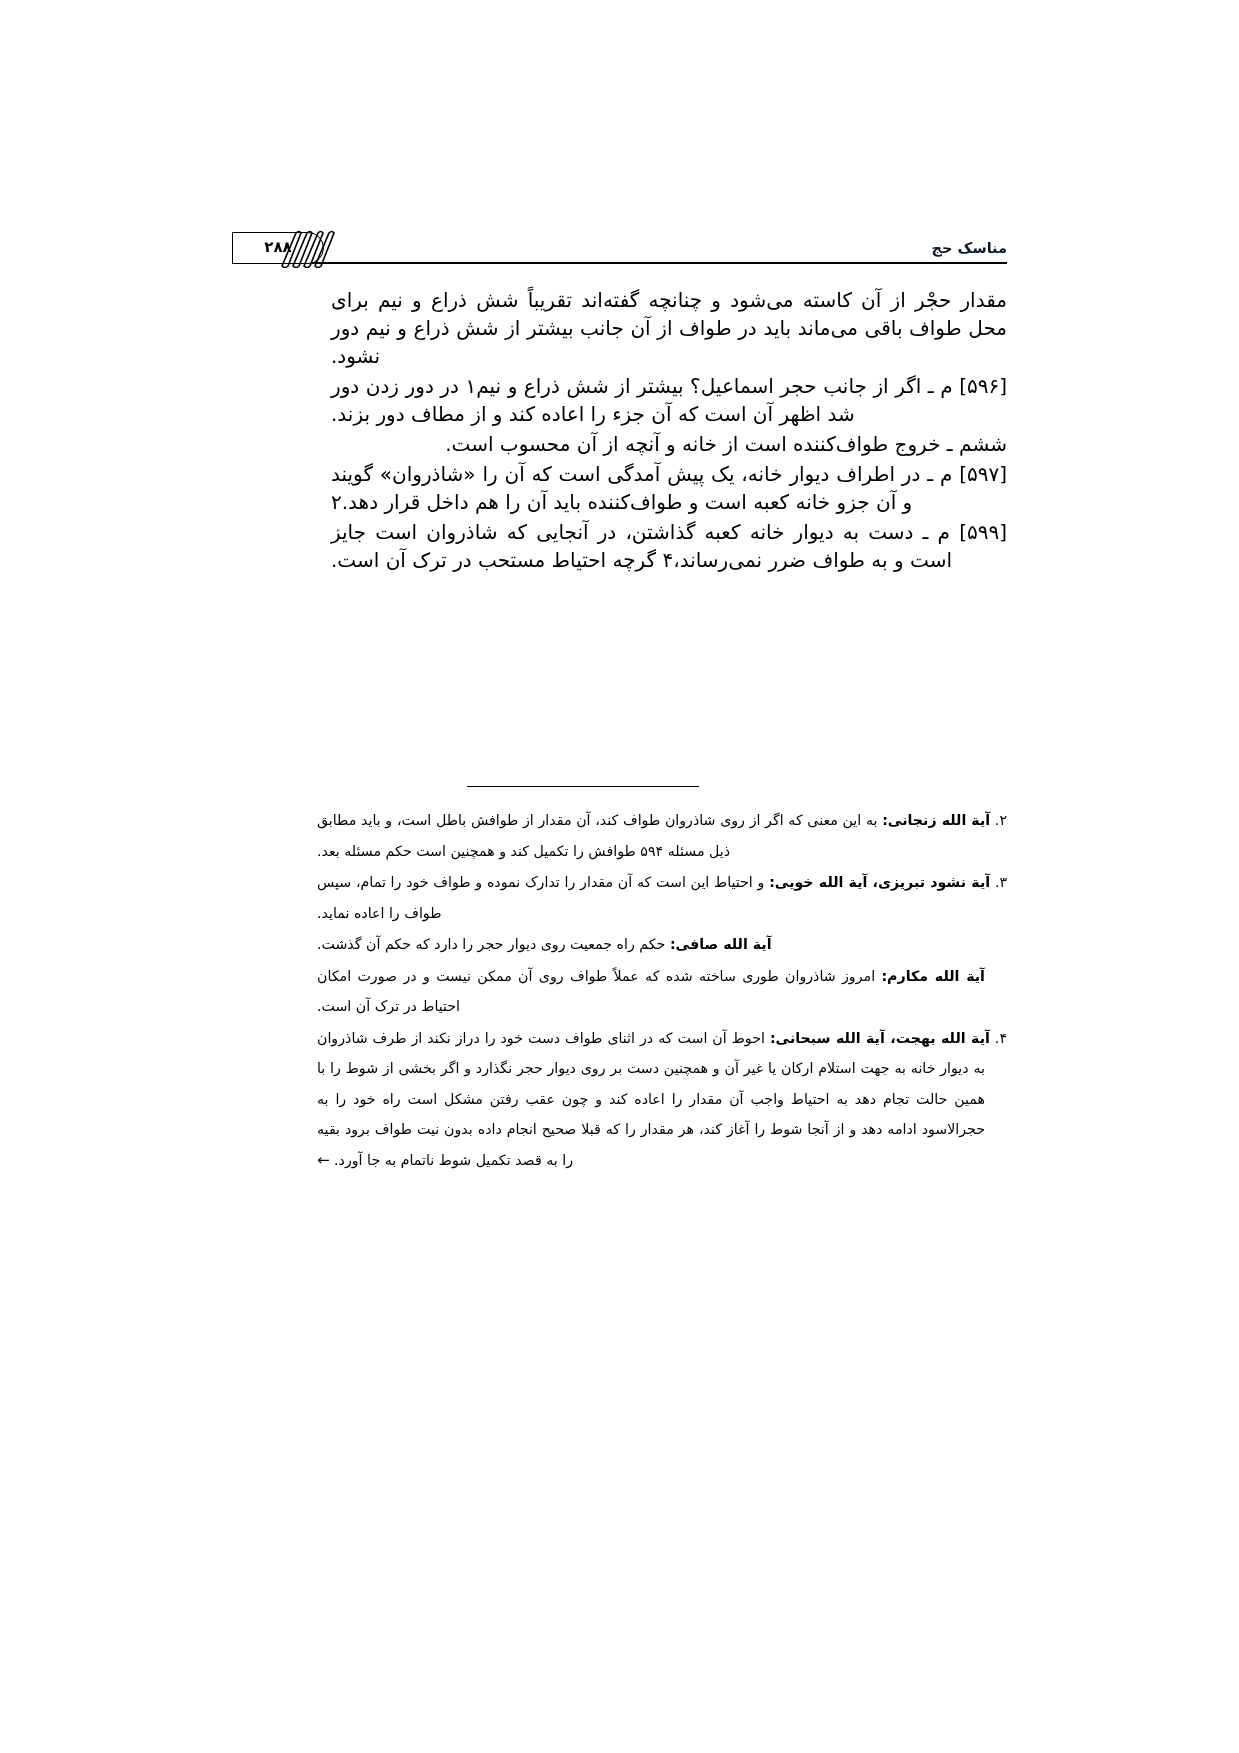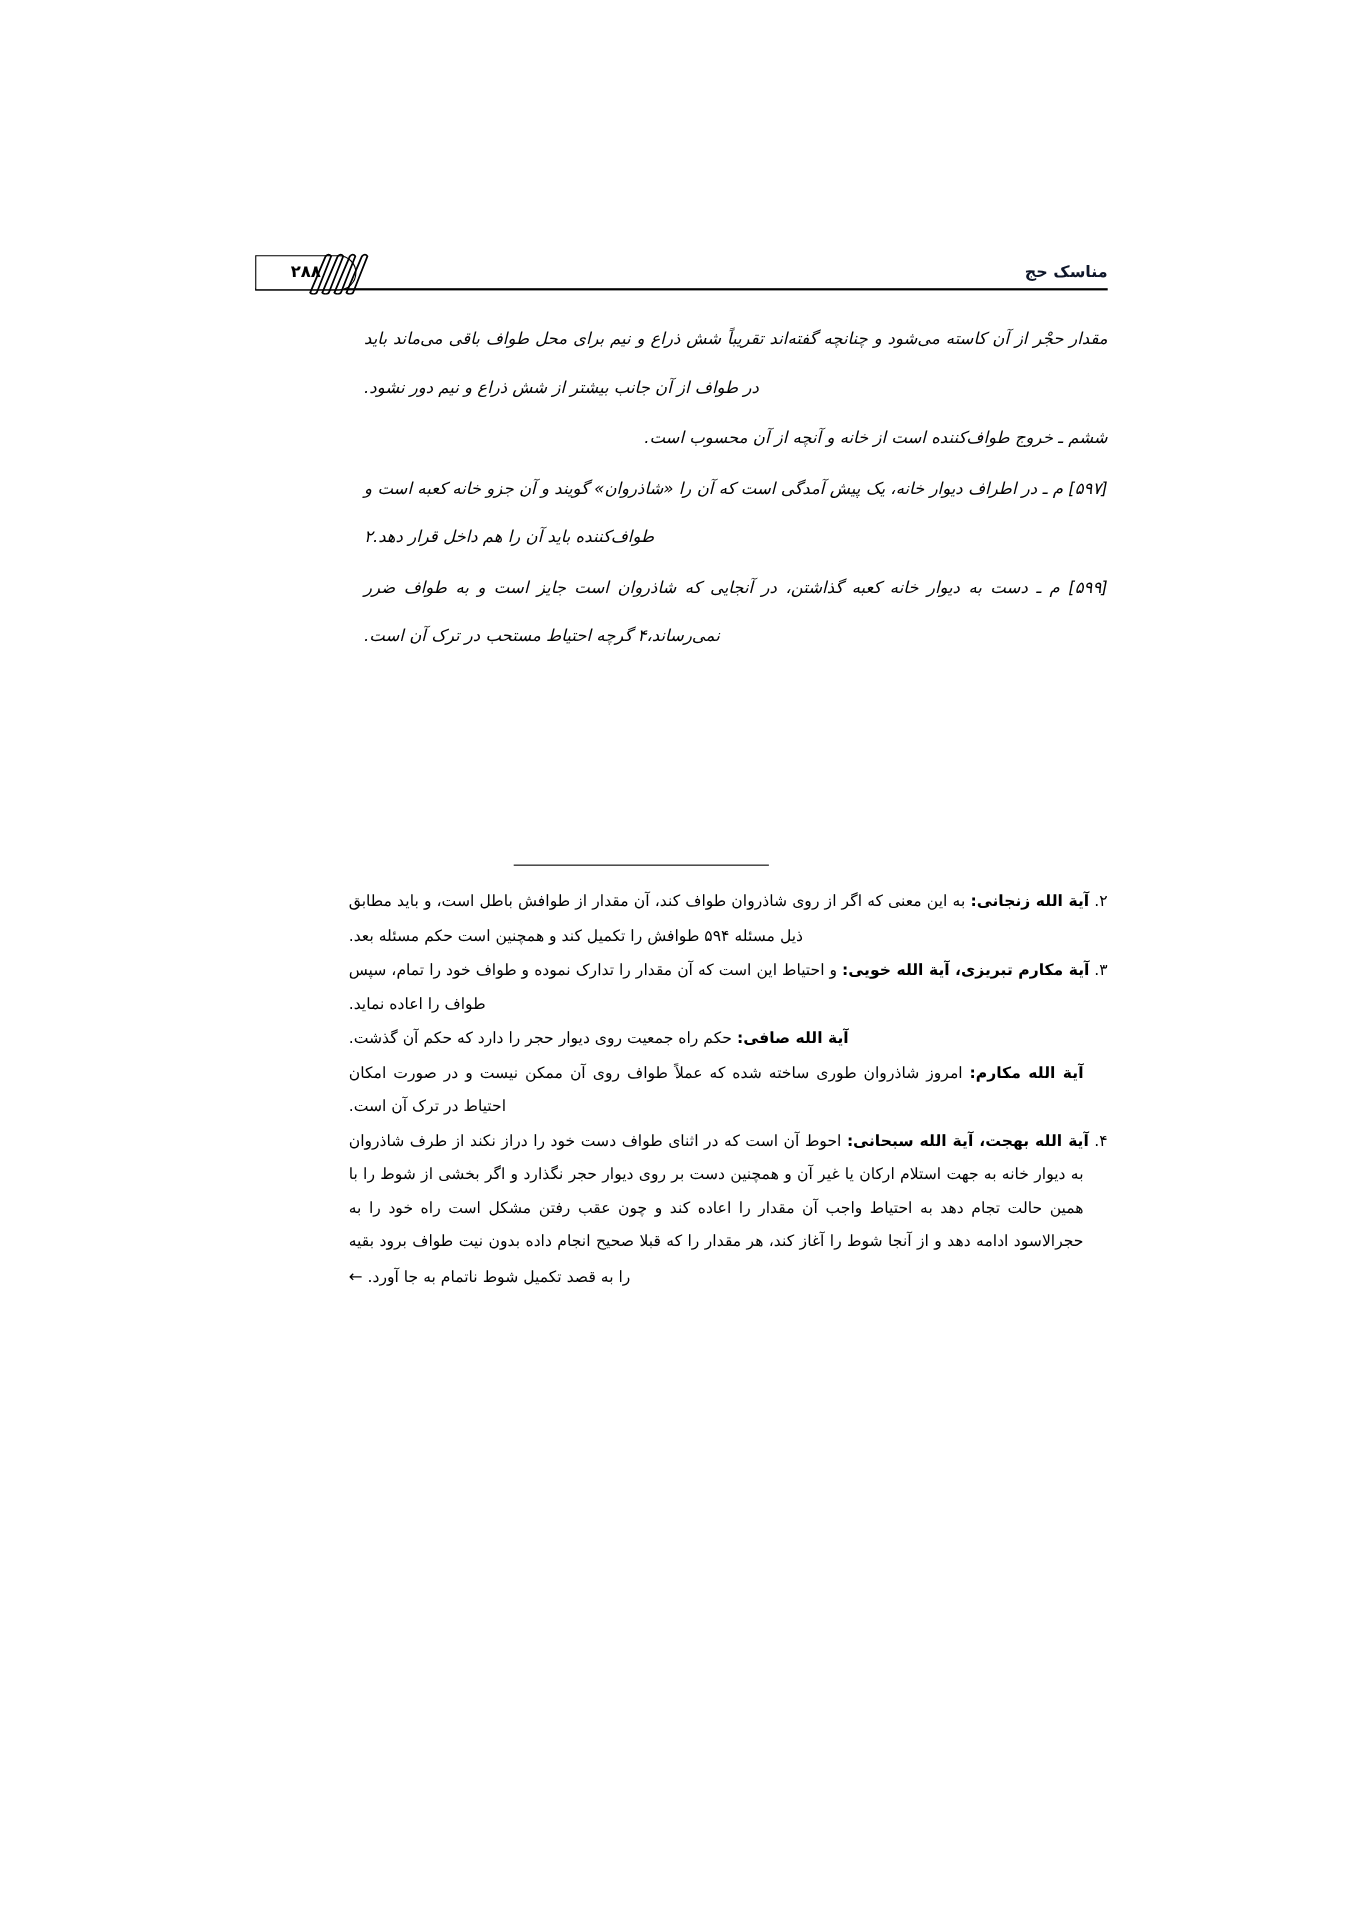--- a/index.html
+++ b/index.html
@@ -92,24 +92,23 @@
   }
 
   
   .body {
     position: absolute;
     top: 286px;
     right: 232px;
     width: 676px;
     direction: rtl;
     text-align: justify;
-    font-size: 15px;
-    line-height: 44px;
+    font-size: 20px;
+    line-height: 28px;
     font-family: "DejaVu Sans", "Liberation Sans", sans-serif;
-    font-style: italic;
   }
   .body p {
     margin: 0 0 2px 0;
     text-align: justify;
     text-align-last: left;
     text-justify: inter-word;
   }
   .body p.lastcenter {
     text-align-last: right;
   }
@@ -179,39 +178,40 @@
             <path d="M26 36 L40 3 Q43 0 45 3 L32 36 Q29 39 26 36 Z"></path>
             <path d="M37 36 L51 3 Q54 0 56 3 L43 36 Q40 39 37 36 Z"></path>
           </g>
         </svg>
       </div>
     </div>
   </div>
 
   <div class="body">
     <p>مقدار حجْر از آن کاسته می‌شود و چنانچه گفته‌اند تقریباً شش ذراع و نیم برای محل طواف باقی می‌ماند باید در طواف از آن جانب بیشتر از شش ذراع و  نیم دور نشود.</p>
+    <p>[۵۹۶] م ـ اگر از جانب حجر اسماعیل؟ بیشتر از شش ذراع و نیم۱ در دور زدن دور شد اظهر آن است که آن جزء را اعاده کند و از مطاف دور بزند.</p>
     <p class="lastcenter">ششم ـ خروج طواف‌کننده است از خانه و آنچه از آن محسوب است.</p>
     <p>[۵۹۷] م ـ در اطراف دیوار خانه، یک پیش آمدگی است که آن را «شاذروان» گویند و آن جزو خانه کعبه است و طواف‌کننده باید آن را هم داخل قرار دهد.۲</p>
     <p>[۵۹۹] م ـ دست به دیوار خانه کعبه گذاشتن، در آنجایی که شاذروان است جایز است و به طواف ضرر نمی‌رساند،۴ گرچه احتیاط مستحب در ترک آن است.</p>
   </div>
 
   <div class="fn-rule"></div>
 
   <div class="footnotes">
 
 
     <div class="fn">
       <span class="fn-marker">۲.</span>
       <b>آیة الله زنجانی:</b>
       <span>به این معنی که اگر از روی شاذروان طواف کند، آن مقدار از طوافش باطل است، و باید مطابق ذیل مسئله ۵۹۴ طوافش را تکمیل کند و همچنین است حکم مسئله بعد.</span>
     </div>
 
     <div class="fn">
       <span class="fn-marker">۳.</span>
-      <b>آیة مکارم تبریزی، آیة الله خویی:</b>
+      <b>آیة نشود تبریزی، آیة الله خویی:</b>
       <span>و احتیاط این است که آن مقدار را تدارک نموده و طواف خود را تمام، سپس طواف را اعاده نماید.</span>
     </div>
     <div class="fn-sub">
       <b>آیة الله صافی:</b>
       <span>حکم راه جمعیت روی دیوار حجر را دارد که حکم آن گذشت.</span>
     </div>
     <div class="fn-sub">
       <b>آیة الله مکارم:</b>
       <span>امروز شاذروان طوری ساخته شده که عملاً طواف روی آن ممکن نیست و در صورت امکان احتیاط در ترک آن است.</span>
     </div>

